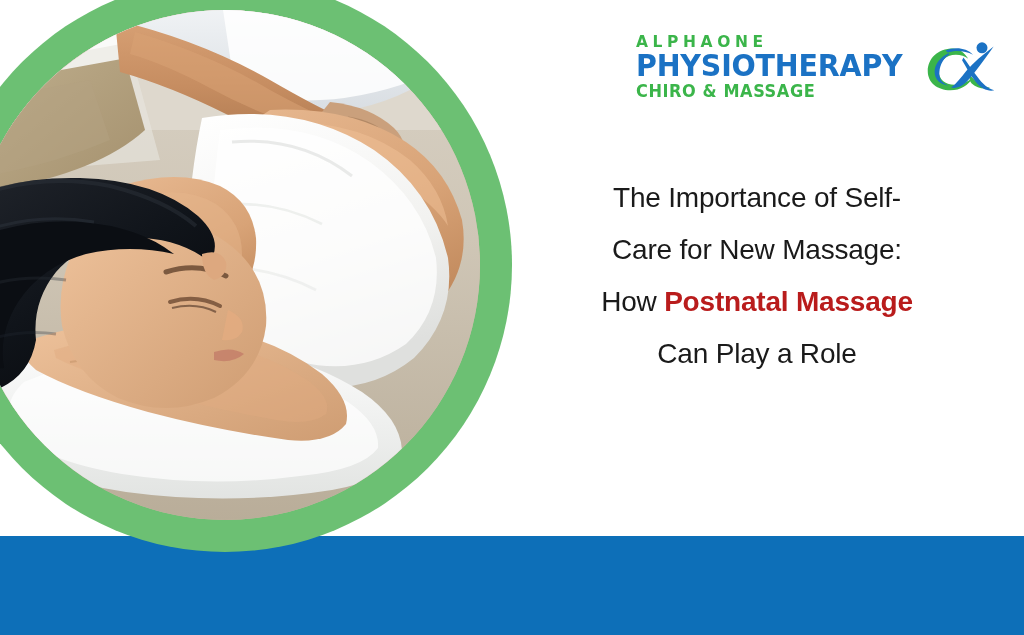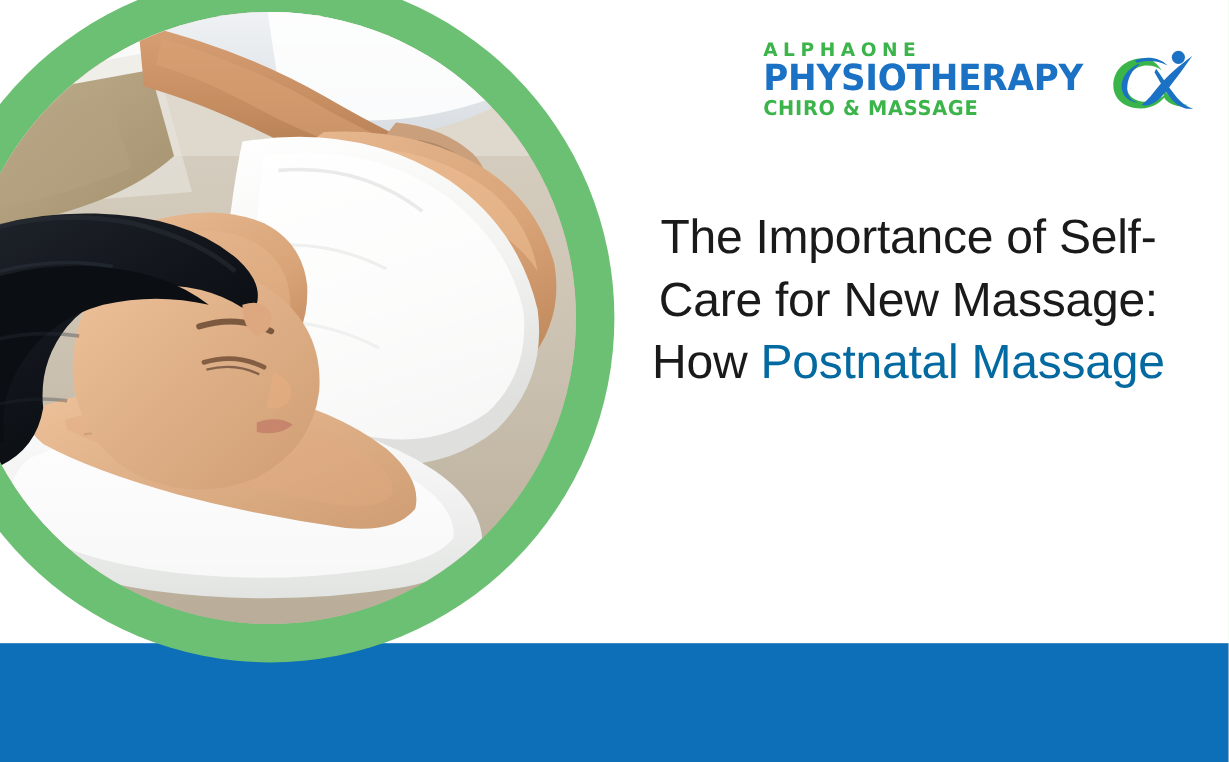--- a/index.html
+++ b/index.html
@@ -79,27 +79,27 @@
   .logo-mark{margin-left:8px;display:block;}
 
   
   .headline{
     position:absolute;
     left:512px;top:172px;
     width:490px;
     z-index:5;
     text-align:center;
     color:#1a1a1a;
-    font-size:40px;
+    font-size:28px;
     line-height:52px;
     font-weight:400;
     letter-spacing:-0.2px;
     font-family:"Liberation Sans",sans-serif;
   }
-  .headline .hl-em{color:#0369a1;font-weight:normal;}
+  .headline .hl-em{color:#b91c1c;font-weight:bold;}
 </style>
 </head>
 <body>
 
 <div class="canvas">
 
   <div class="bottom-band"></div>
 
   <div class="ring"></div>
 
@@ -251,15 +251,16 @@
                C24 64 20 56 21 47 C22 36 27 27 36 21 Z" fill="#1b72c4"></path>
       <path d="M30 16 C44 10 60 12 70 22 C58 16 44 15 33 19 Z" fill="#1b72c4"></path>
       <circle cx="83" cy="12" r="8" fill="#1b72c4"></circle>
     </svg>
   </div>
 
   <div class="headline">
     <span>The Importance of Self-</span><br>
     <span>Care for New Massage:</span><br>
     <span>How </span><span class="hl-em">Postnatal Massage</span><br>
+    <span>Can Play a Role</span>
   </div>
 
 </div>
 
 </body></html>

